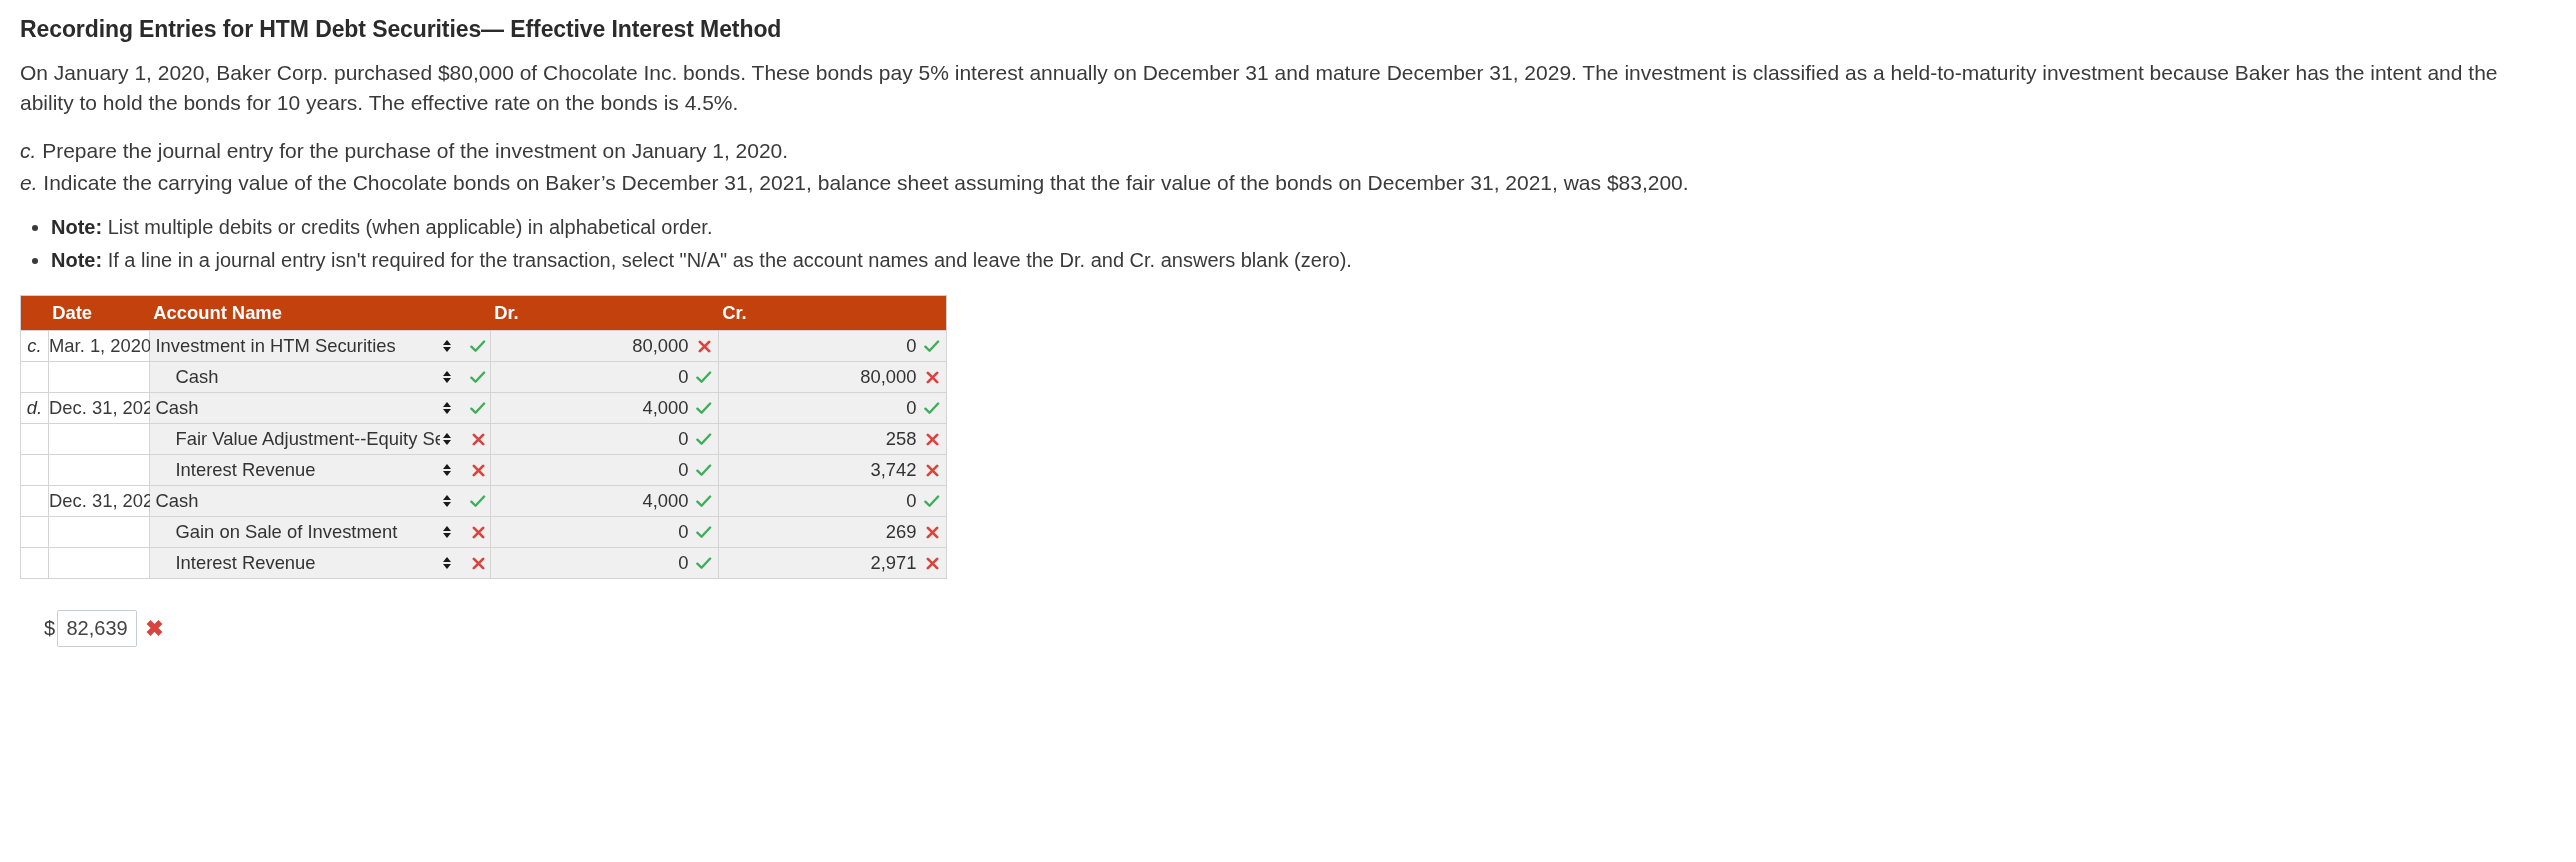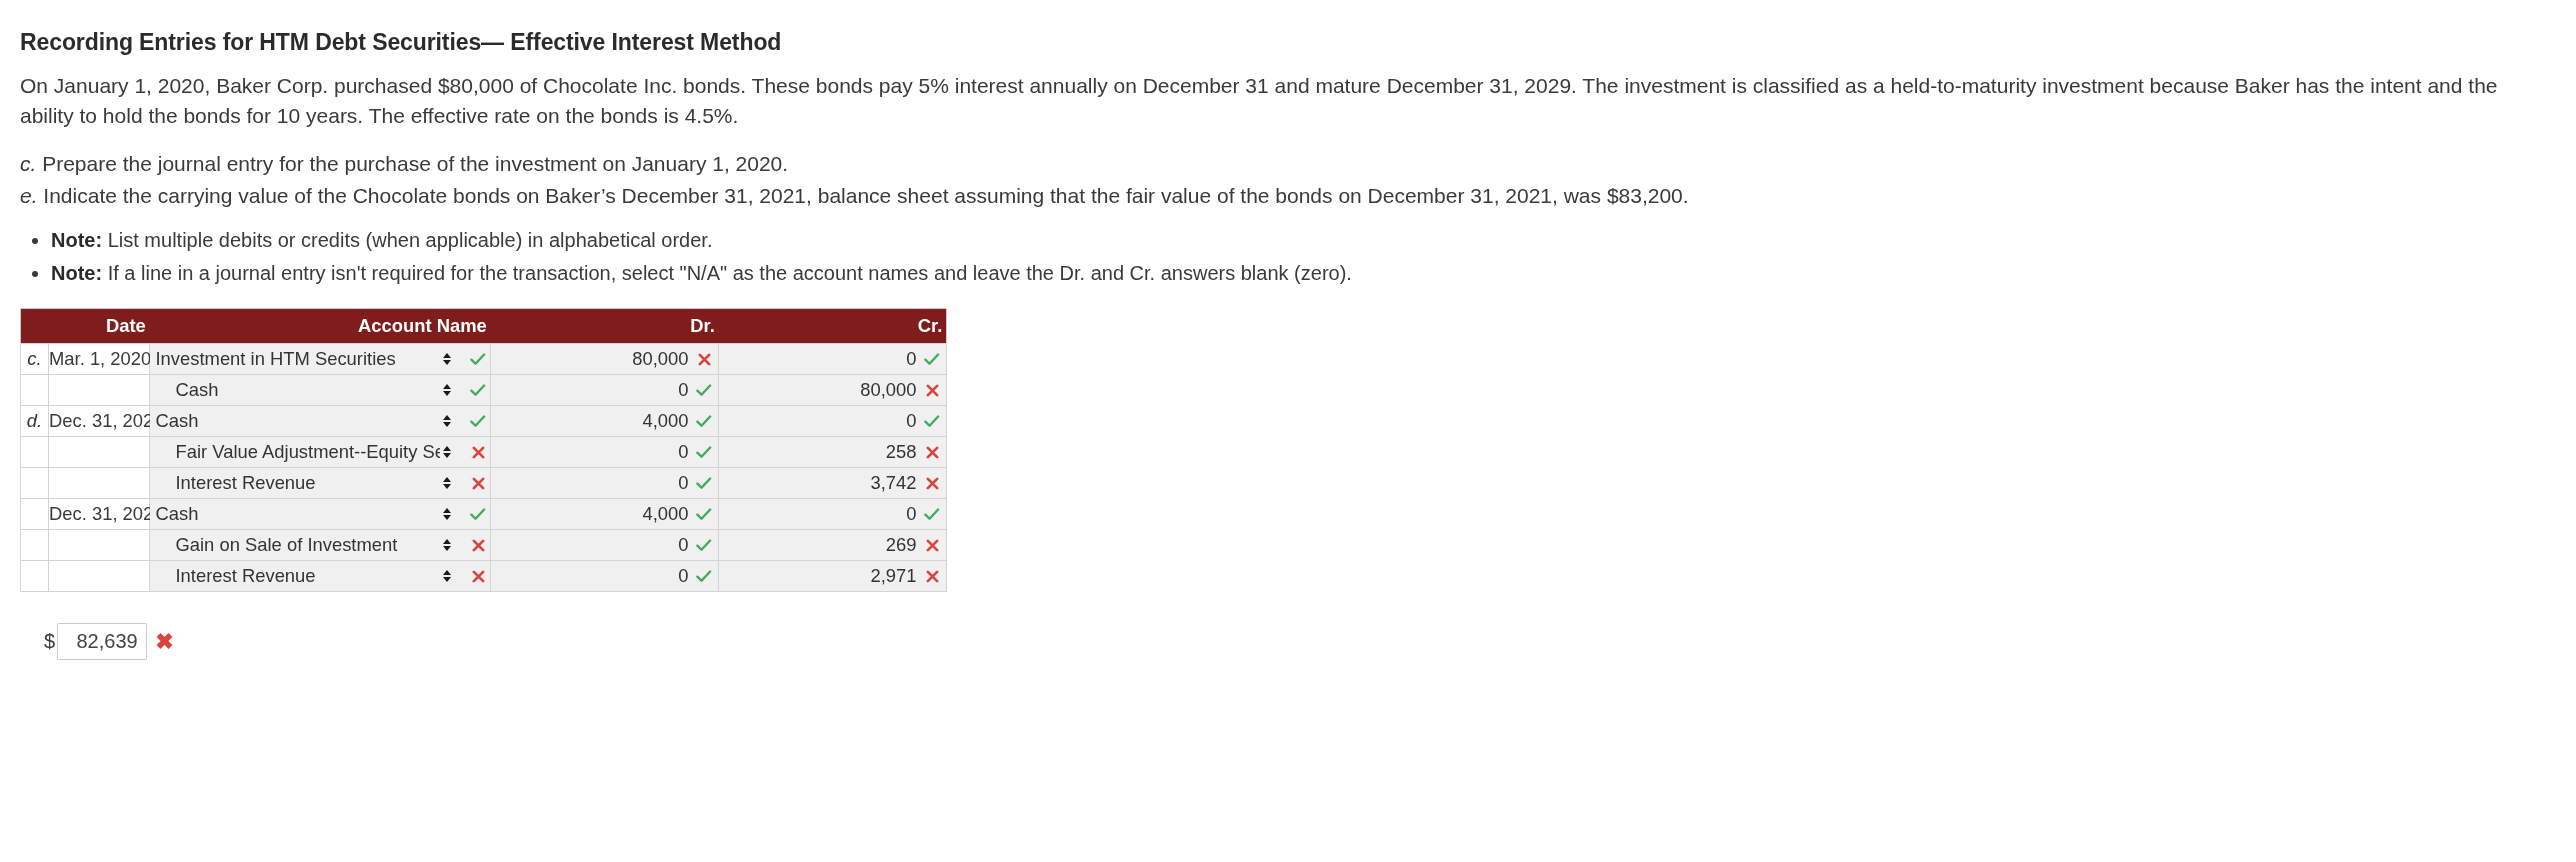--- a/index.html
+++ b/index.html
@@ -14,21 +14,21 @@
     font-family: "Liberation Sans", sans-serif;
     color: #333333;
     -webkit-font-smoothing: antialiased;
     overflow: hidden;
   }
   .page {
     position: relative;
     width: 2576px;
     height: 862px;
     box-sizing: border-box;
-    padding: 16px 20px;
+    padding: 3px 20px;
   }
 
   
   .page-title {
     margin: 0;
     padding-top: 13px;
     font-size: 23px;
     font-weight: bold;
     color: #2b2b2b;
     letter-spacing: -0.1px;
@@ -134,25 +134,25 @@
   .je-table {
     margin-top: 18.4px;
     border-collapse: collapse;
     table-layout: fixed;
     width: 927px;
     font-size: 18.4px;
     color: #333333;
     border: 0.9px solid #cfcfcf;
   }
   .je-table th {
-    background: #7f1d1d;
+    background: #c2410c;
     color: #ffffff;
     font-weight: bold;
     font-size: 18.4px;
-    text-align: right;
+    text-align: left;
     padding: 5.5px 3.7px 6.4px 3.7px;
     border: none;
     line-height: 1.2;
   }
   .je-table td {
     border: 0.9px solid #d4d4d4;
     padding: 0;
     height: 30px;
     vertical-align: middle;
     background: #f0f0f0;
@@ -270,21 +270,21 @@
     align-items: center;
     margin-top: 11px;
     padding-left: 24px;
   }
   .dollar {
     font-size: 20px;
     color: #3a3a3a;
     margin-right: 1.8px;
   }
   .carry-input {
-    width: 90px;
+    width: 80px;
     height: 37px;
     box-sizing: border-box;
     border: 0.9px solid #c7ccd1;
     background: #ffffff;
     border-radius: 1.8px;
     text-align: right;
     padding: 0 8.3px;
     font-family: "Liberation Sans", sans-serif;
     font-size: 20px;
     color: #444444;

